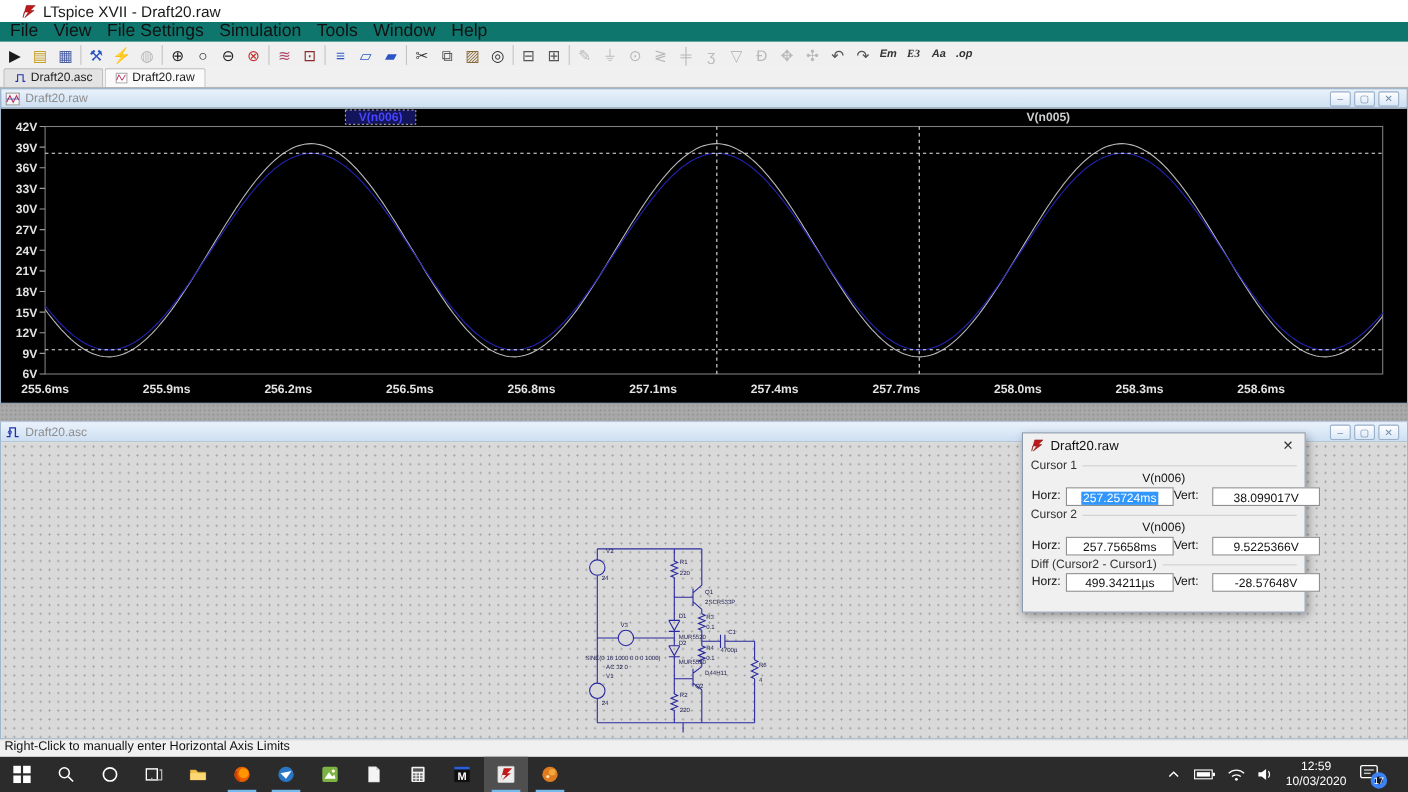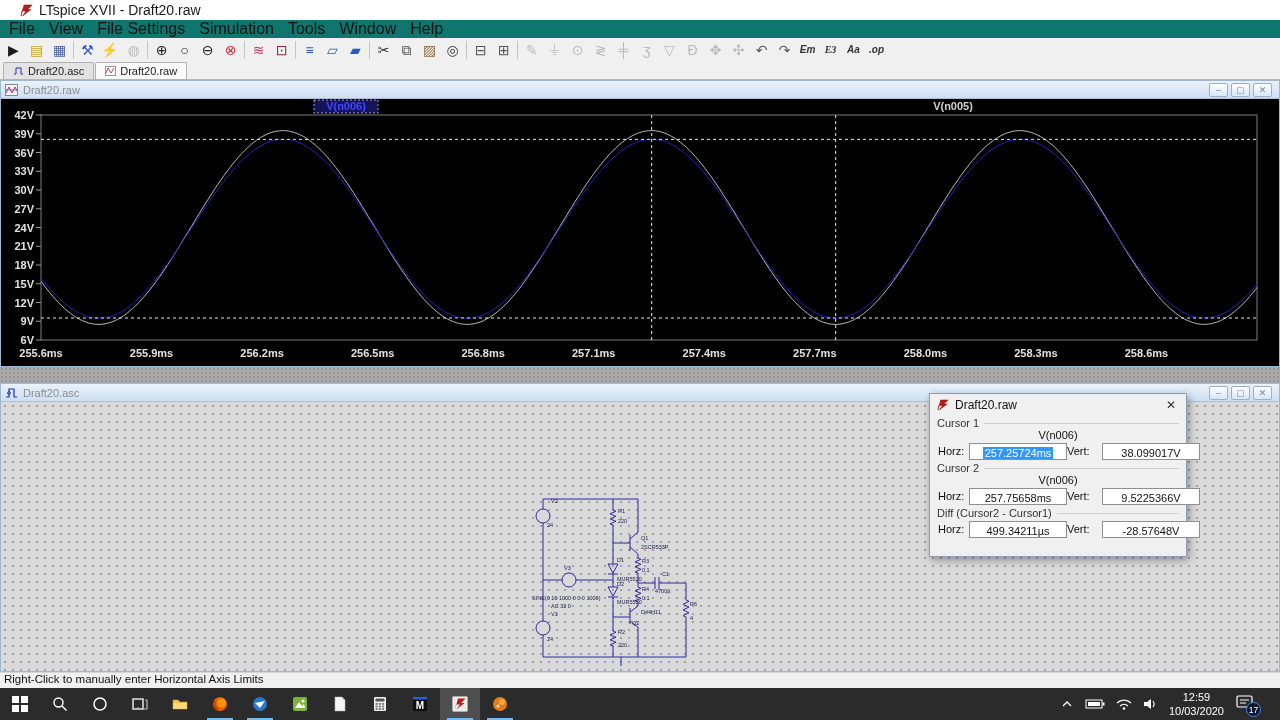--- a/index.html
+++ b/index.html
@@ -57,21 +57,21 @@
   .statusbar{position:absolute;top:672px;left:0;right:0;height:16px;background:#f0f0f0;border-top:1px solid #d5d5d5;display:flex;padding-left:4px;font-size:11.5px;color:#111}
 
   
   .taskbar{position:absolute;top:688px;left:0;right:0;height:32px;background:#2b2b2b;display:flex;align-items:stretch}
   .tbapp{width:40px;display:flex;align-items:center;justify-content:center;position:relative}
   .tbapp.active{background:#4f4f4f}
   .tbapp.running::after{content:"";position:absolute;left:7px;right:7px;bottom:0;height:2px;background:#76b9ed}
   .tray{margin-left:auto;display:flex;align-items:center;gap:11px;padding-right:8px;color:#fff}
   .clock{font-size:11px;line-height:1.3;text-align:center}
   .notifwrap{position:relative;width:22px;height:20px}
-  .badge{position:absolute;right:-4px;bottom:-3px;width:15px;height:15px;border-radius:50%;background:#0f172a;border:1px solid #3b82f6;color:#fff;font-size:8.5px;display:flex;align-items:center;justify-content:center}
+  .badge{position:absolute;right:-4px;bottom:-3px;width:15px;height:15px;border-radius:50%;background:#0f172a;border:4px solid #3b82f6;color:#fff;font-size:8.5px;display:flex;align-items:center;justify-content:center}
   .showdesk{width:4px;border-left:1px solid #555}
 </style>
 </head>
 <body>
 
 <div class="titlebar">
   <svg width="13" height="13" viewBox="0 0 13 13">
     <polygon points="1,12 4,1 12,1 7.5,5.5 11,5.5 2.5,12 6,7 2,7" fill="#c01818" stroke="#801010" stroke-width="0.5"></polygon>
   </svg>
   <span>LTspice XVII - Draft20.raw</span>

